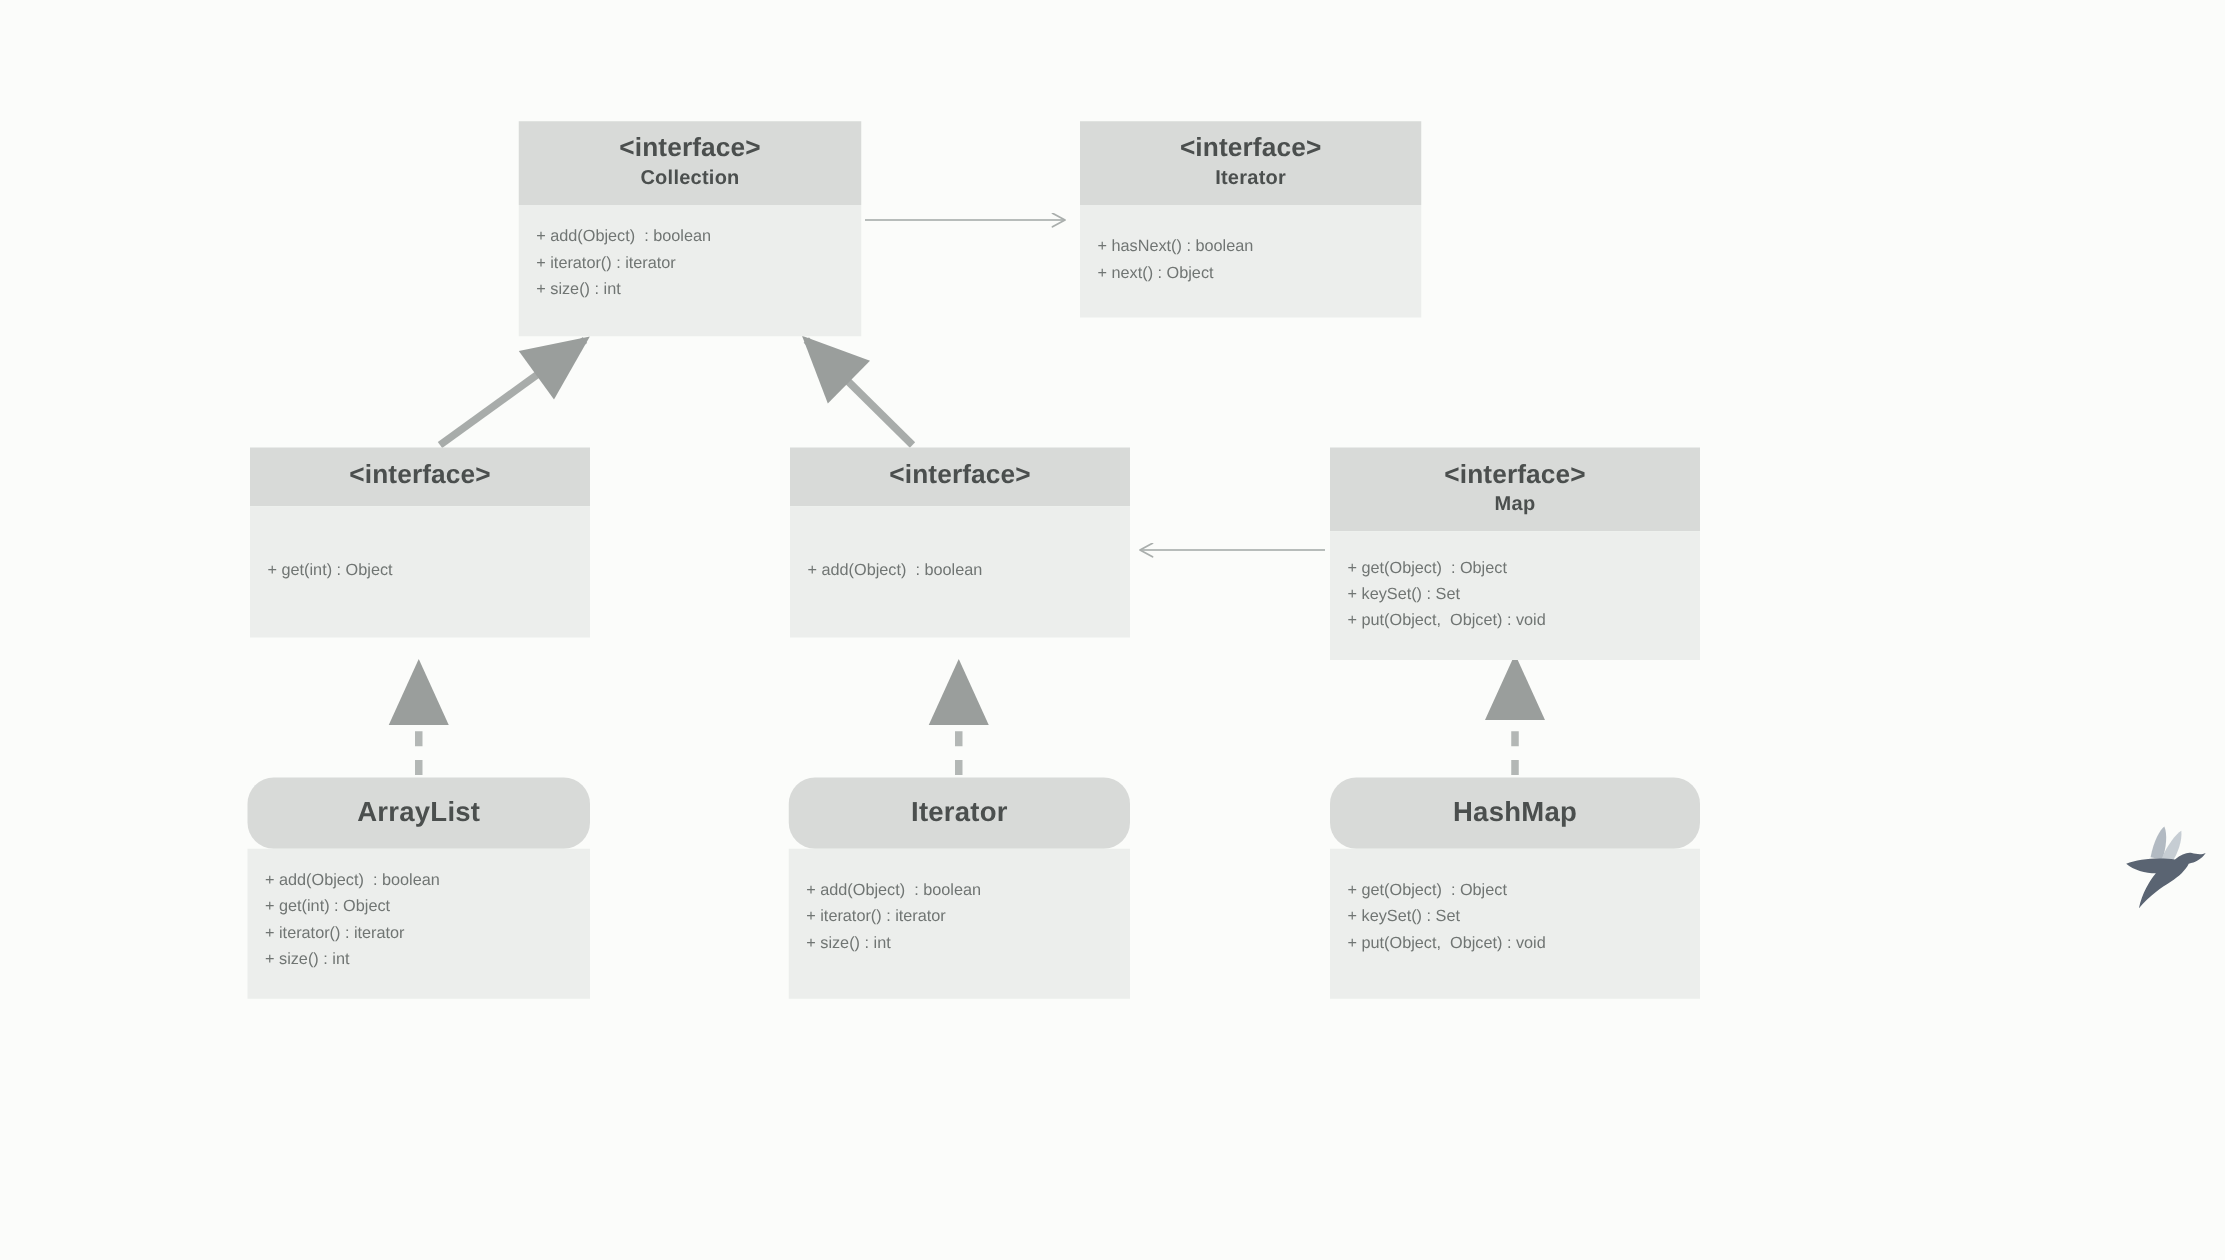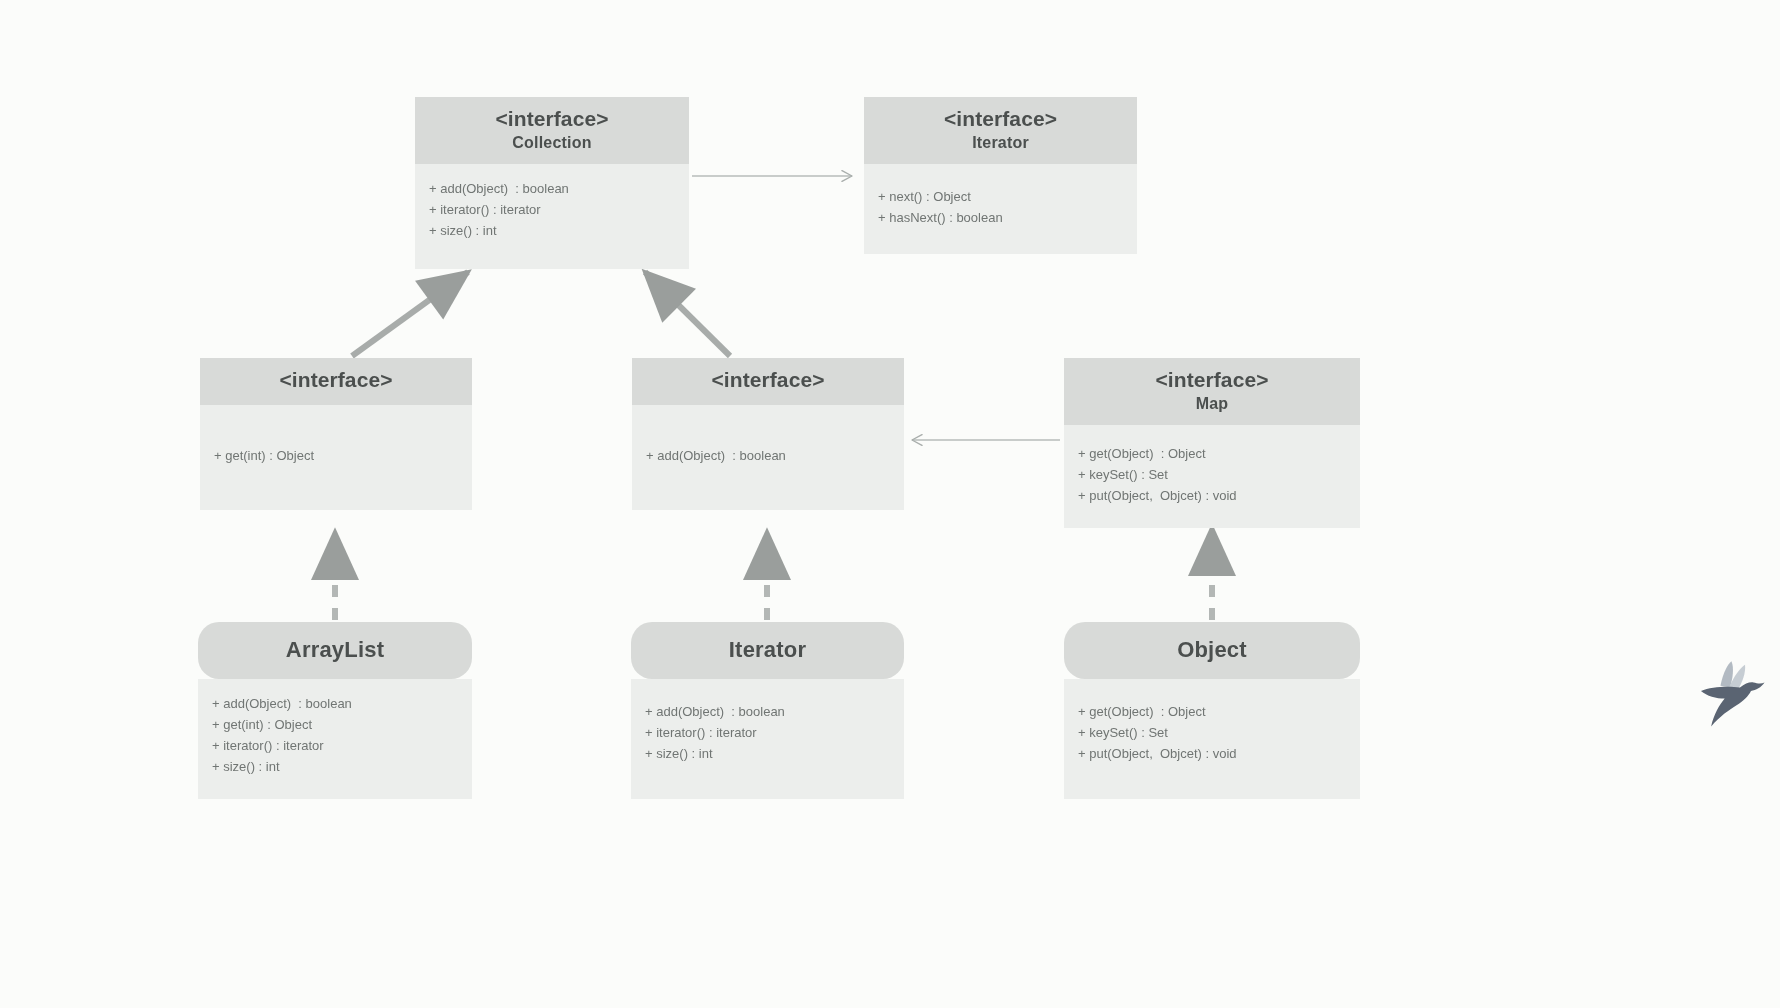--- a/index.html
+++ b/index.html
@@ -173,22 +173,22 @@
       <span class="member">+ size() : int</span>
     </div>
   </div>
 
   <div class="uml-class" id="cls-iterator">
     <div class="uml-header">
       <span class="stereotype">&lt;interface&gt;</span>
       <span class="cname">Iterator</span>
     </div>
     <div class="uml-body">
+      <span class="member">+ hasNext() : boolean</span>
       <span class="member">+ next() : Object</span>
-      <span class="member">+ hasNext() : boolean</span>
     </div>
   </div>
 
   <div class="uml-class" id="cls-list">
     <div class="uml-header">
       <span class="stereotype">&lt;interface&gt;</span>
     </div>
     <div class="uml-body">
       <span class="member">+ get(int) : Object</span>
     </div>
@@ -233,21 +233,21 @@
     </div>
     <div class="uml-body">
       <span class="member">+ add(Object)  : boolean</span>
       <span class="member">+ iterator() : iterator</span>
       <span class="member">+ size() : int</span>
     </div>
   </div>
 
   <div class="uml-class" id="cls-hashmap">
     <div class="uml-header plain">
-      <span class="cname">Object</span>
+      <span class="cname">HashMap</span>
     </div>
     <div class="uml-body">
       <span class="member">+ get(Object)  : Object</span>
       <span class="member">+ keySet() : Set</span>
       <span class="member">+ put(Object,  Objcet) : void</span>
     </div>
   </div>
 
   <svg id="watermark" viewBox="0 0 100 92" xmlns="http://www.w3.org/2000/svg">
 

